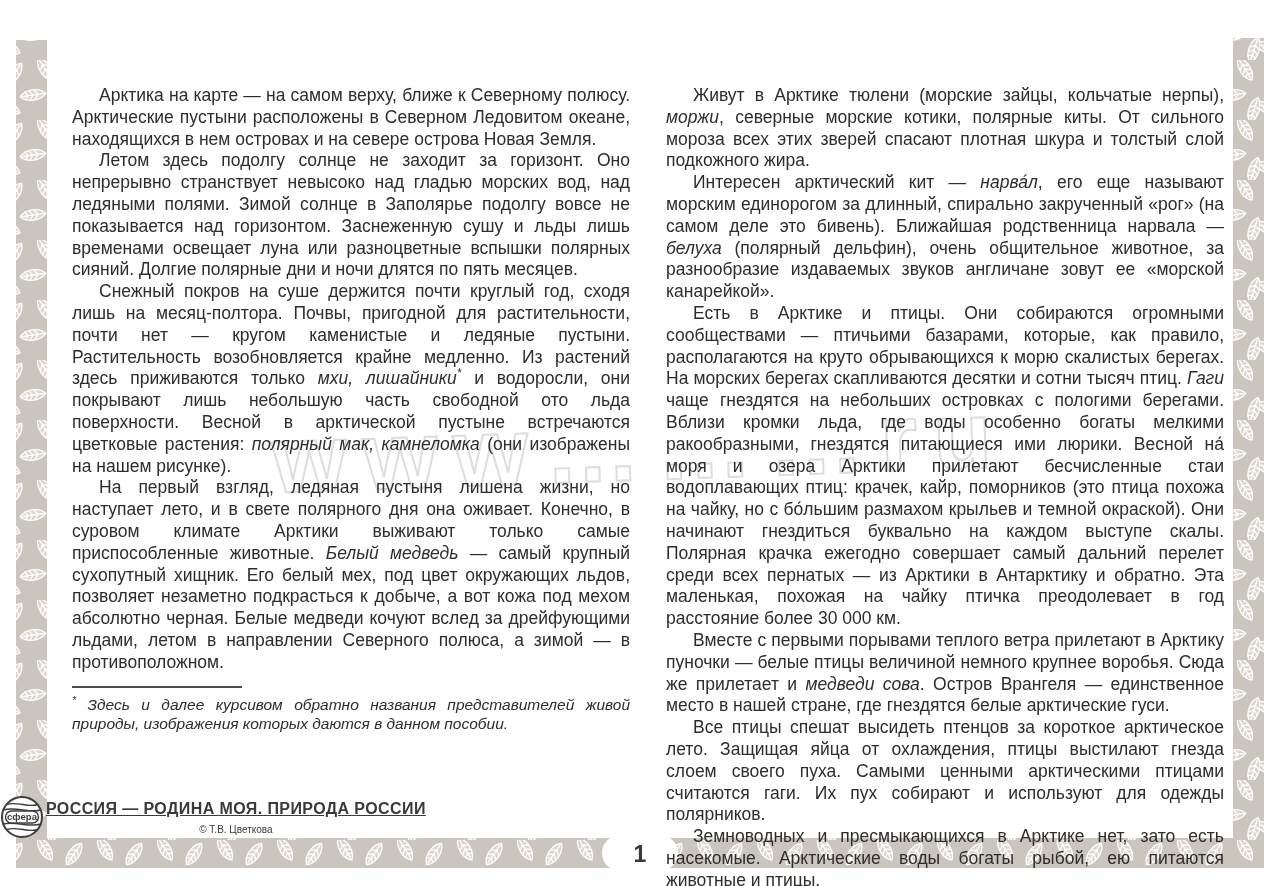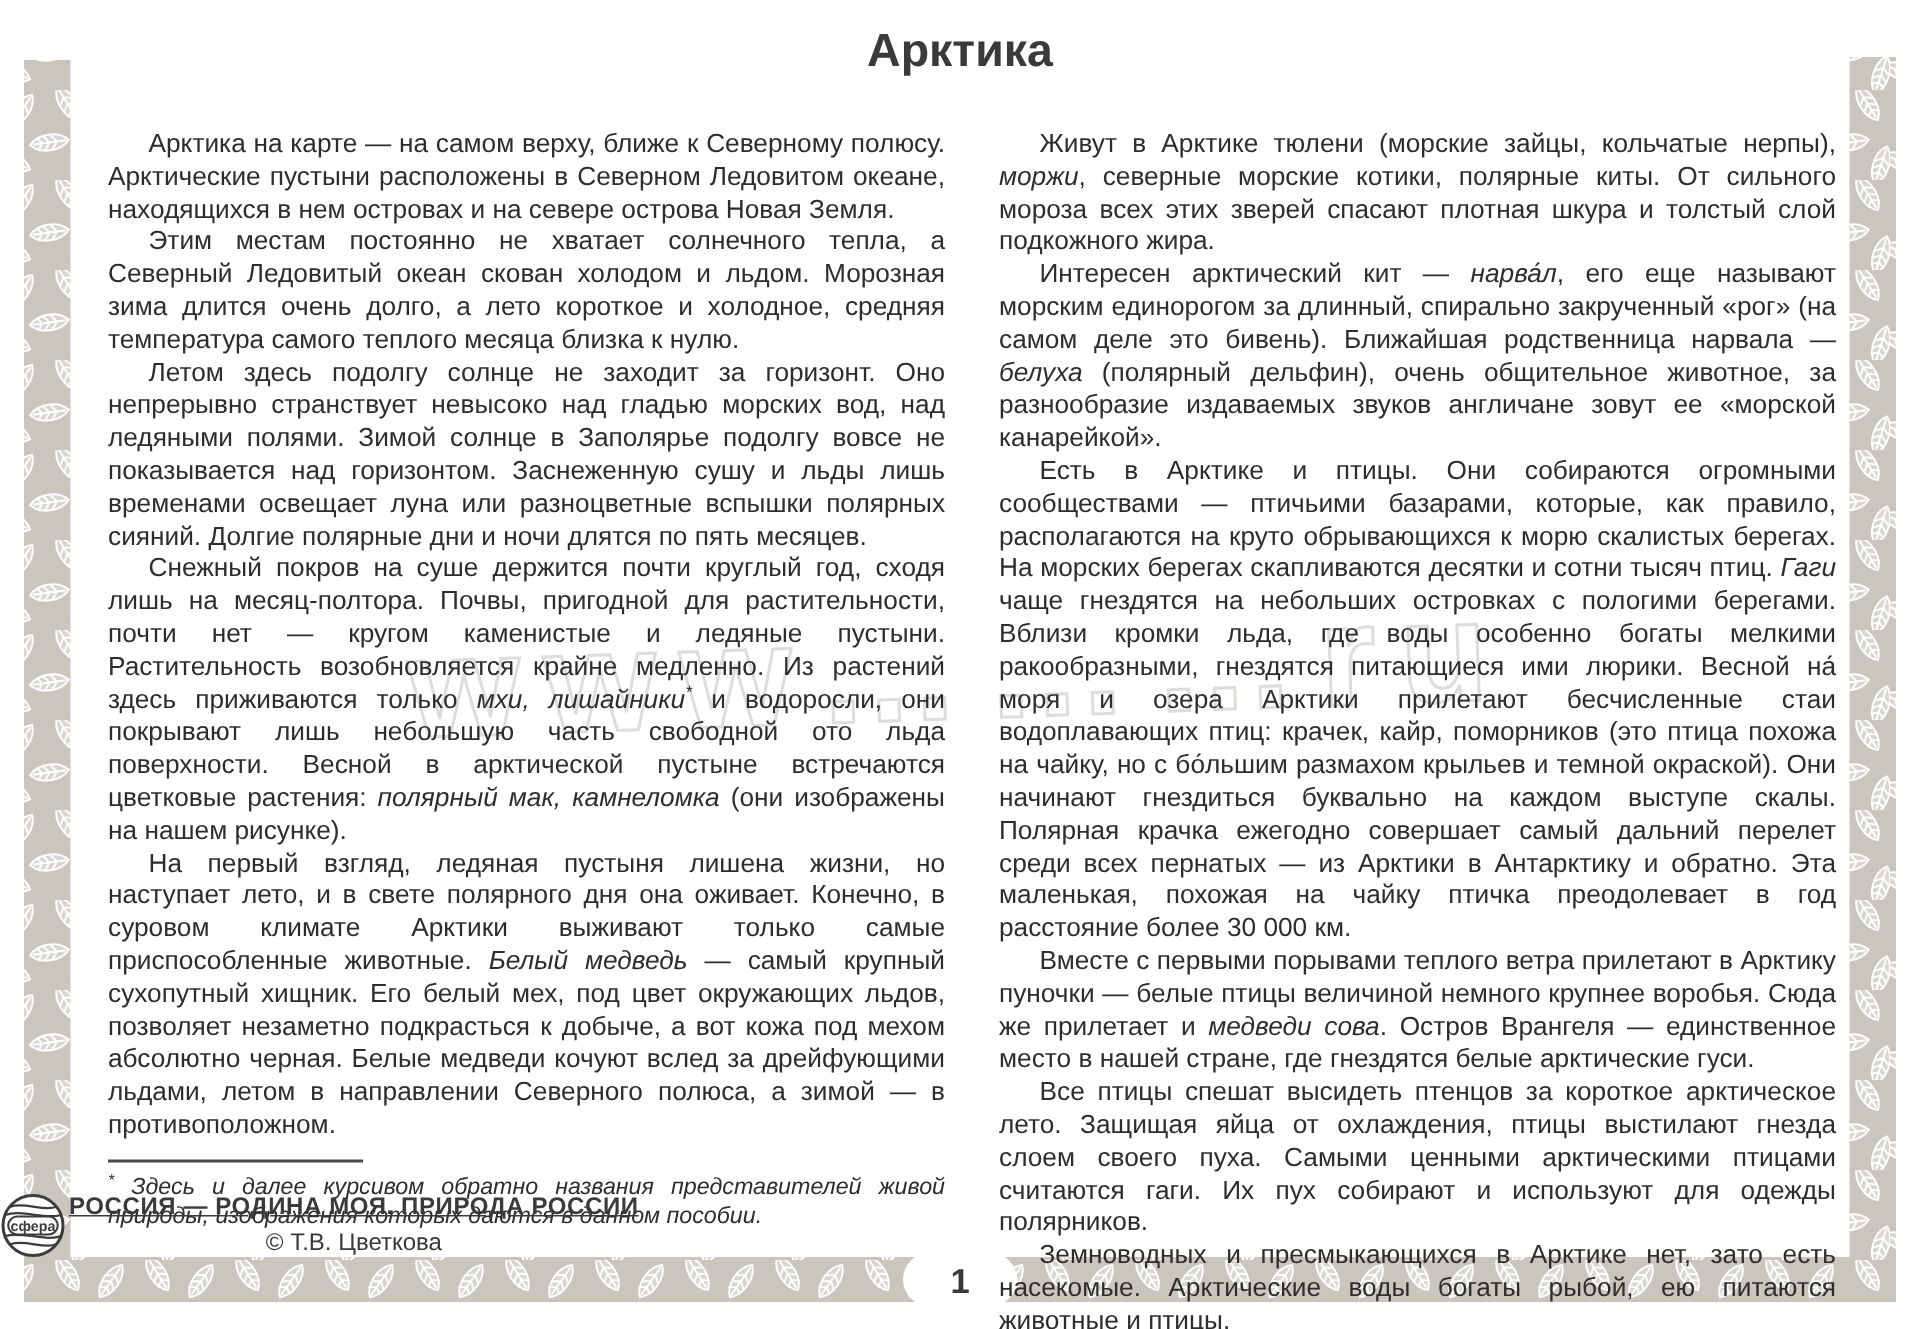--- a/index.html
+++ b/index.html
@@ -17,21 +17,21 @@
   .col{flex:1;font-size:17.5px;line-height:21.8px;color:#2e2d2b;}
   .para{margin:0;text-indent:27px;text-align:justify;}
   .it{font-style:italic;}
   sup{font-size:68%;line-height:0;}
   .footnote-divider{width:170px;height:0;border-top:2px solid #4a4a48;margin:12px 0 7px 0;}
   .footnote{font-size:15.5px;line-height:19.5px;text-indent:0;font-style:italic;}
   .footer{position:absolute;top:795px;left:0;right:0;display:flex;
        justify-content:flex-start;align-items:center;gap:2px;}
   .footer-text{text-align:center;color:#3a3a3a;}
   .series-title{font-weight:bold;font-size:16px;letter-spacing:0.4px;text-decoration:underline;}
-  .copyright{font-size:16px;margin-top:6px;}
+  .copyright{font-size:10px;margin-top:6px;}
   .page-num{position:absolute;top:839px;left:50%;transform:translateX(-50%);
        width:76px;height:30px;text-align:center;font-size:23px;font-weight:bold;
        color:#3b3a38;line-height:30px;}
 </style>
 </head>
 <body>
 
 <div class="page">
 
   <svg class="frame" width="1280" height="886" viewBox="0 0 1280 886">
@@ -52,26 +52,24 @@
       </pattern>
     </defs>
     <rect x="16" y="40" width="31" height="828" fill="url(#leafpat)"></rect>
     <rect x="1233" y="38" width="31" height="830" fill="url(#leafpat)"></rect>
     <rect x="16" y="838" width="1248" height="30" fill="url(#leafpat)"></rect>
     <rect x="602" y="835" width="76" height="36" rx="18" fill="#ffffff"></rect>
   </svg>
 
   <div class="watermark">www………ru</div>
 
-  <h1 class="page-title">Арктика</h1>
 
   <div class="content">
     <div class="col">
         <p class="para"><span>Арктика на карте — на самом верху, ближе к Северному полюсу. Арктические пустыни расположены в Северном Ледовитом океане, находящихся в нем островах и на севере острова Новая Земля.</span></p>
-        <p class="para"><span>Этим местам постоянно не хватает солнечного тепла, а Северный Ледовитый океан скован холодом и льдом. Морозная зима длится очень долго, а лето короткое и холодное, средняя температура самого теплого месяца близка к нулю.</span></p>
         <p class="para"><span>Летом здесь подолгу солнце не заходит за горизонт. Оно непрерывно странствует невысоко над гладью морских вод, над ледяными полями. Зимой солнце в Заполярье подолгу вовсе не показывается над горизонтом. Заснеженную сушу и льды лишь временами освещает луна или разноцветные вспышки полярных сияний. Долгие полярные дни и ночи длятся по пять месяцев.</span></p>
         <p class="para"><span>Снежный покров на суше держится почти круглый год, сходя лишь на месяц-полтора. Почвы, пригодной для растительности, почти нет — кругом каменистые и ледяные пустыни. Растительность возобновляется крайне медленно. Из растений здесь приживаются только </span><span class="it">мхи, лишайники</span><sup class="it">*</sup><span> и водоросли, они покрывают лишь небольшую часть свободной ото льда поверхности. Весной в арктической пустыне встречаются цветковые растения: </span><span class="it">полярный мак, камнеломка</span><span> (они изображены на нашем рисунке).</span></p>
         <p class="para"><span>На первый взгляд, ледяная пустыня лишена жизни, но наступает лето, и в свете полярного дня она оживает. Конечно, в суровом климате Арктики выживают только самые приспособленные животные. </span><span class="it">Белый медведь</span><span> — самый крупный сухопутный хищник. Его белый мех, под цвет окружающих льдов, позволяет незаметно подкрасться к добыче, а вот кожа под мехом абсолютно черная. Белые медведи кочуют вслед за дрейфующими льдами, летом в направлении Северного полюса, а зимой — в противоположном.</span></p>
         <div class="footnote-divider"></div>
         <p class="para footnote"><sup>*</sup><span class="it"> Здесь и далее курсивом обратно названия представителей живой природы, изображения которых даются в данном пособии.</span></p>
       </div>
     <div class="col">
         <p class="para"><span>Живут в Арктике тюлени (морские зайцы, кольчатые нерпы), </span><span class="it">моржи</span><span>, северные морские котики, полярные киты. От сильного мороза всех этих зверей спасают плотная шкура и толстый слой подкожного жира.</span></p>
         <p class="para"><span>Интересен арктический кит — </span><span class="it">нарва́л</span><span>, его еще называют морским единорогом за длинный, спирально закрученный «рог» (на самом деле это бивень). Ближайшая родственница нарвала — </span><span class="it">белуха</span><span> (полярный дельфин), очень общительное животное, за разнообразие издаваемых звуков англичане зовут ее «морской канарейкой».</span></p>
         <p class="para"><span>Есть в Арктике и птицы. Они собираются огромными сообществами — птичьими базарами, которые, как правило, располагаются на круто обрывающихся к морю скалистых берегах. На морских берегах скапливаются десятки и сотни тысяч птиц. </span><span class="it">Гаги</span><span> чаще гнездятся на небольших островках с пологими берегами. Вблизи кромки льда, где воды особенно богаты мелкими ракообразными, гнездятся питающиеся ими люрики. Весной на́ моря и озера Арктики прилетают бесчисленные стаи водоплавающих птиц: крачек, кайр, поморников (это птица похожа на чайку, но с бо́льшим размахом крыльев и темной окраской). Они начинают гнездиться буквально на каждом выступе скалы. Полярная крачка ежегодно совершает самый дальний перелет среди всех пернатых — из Арктики в Антарктику и обратно. Эта маленькая, похожая на чайку птичка преодолевает в год расстояние более 30 000 км.</span></p>

